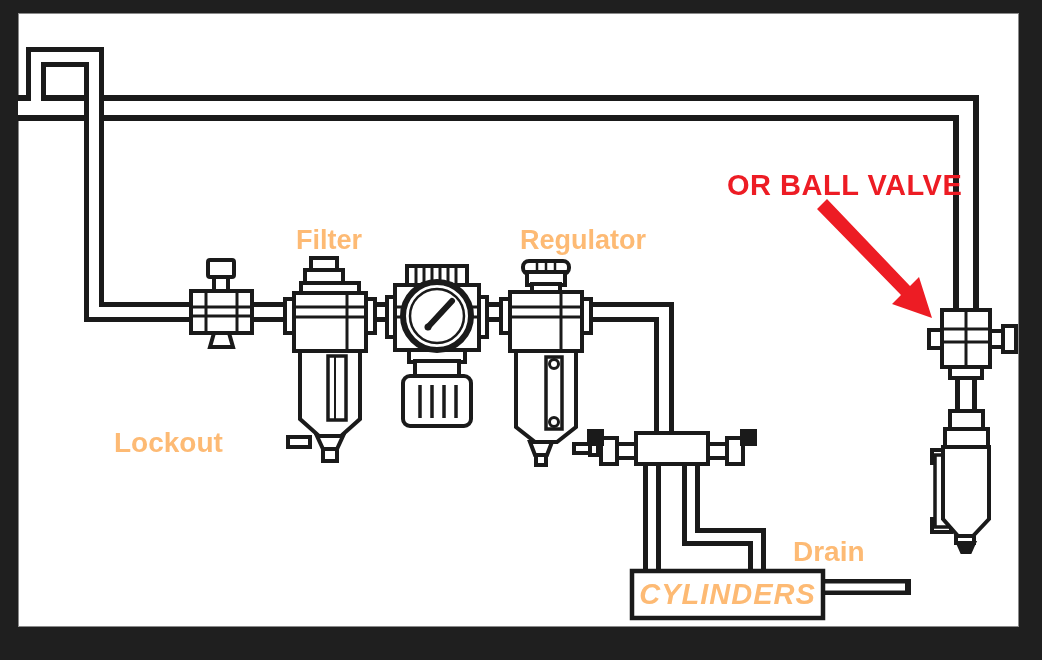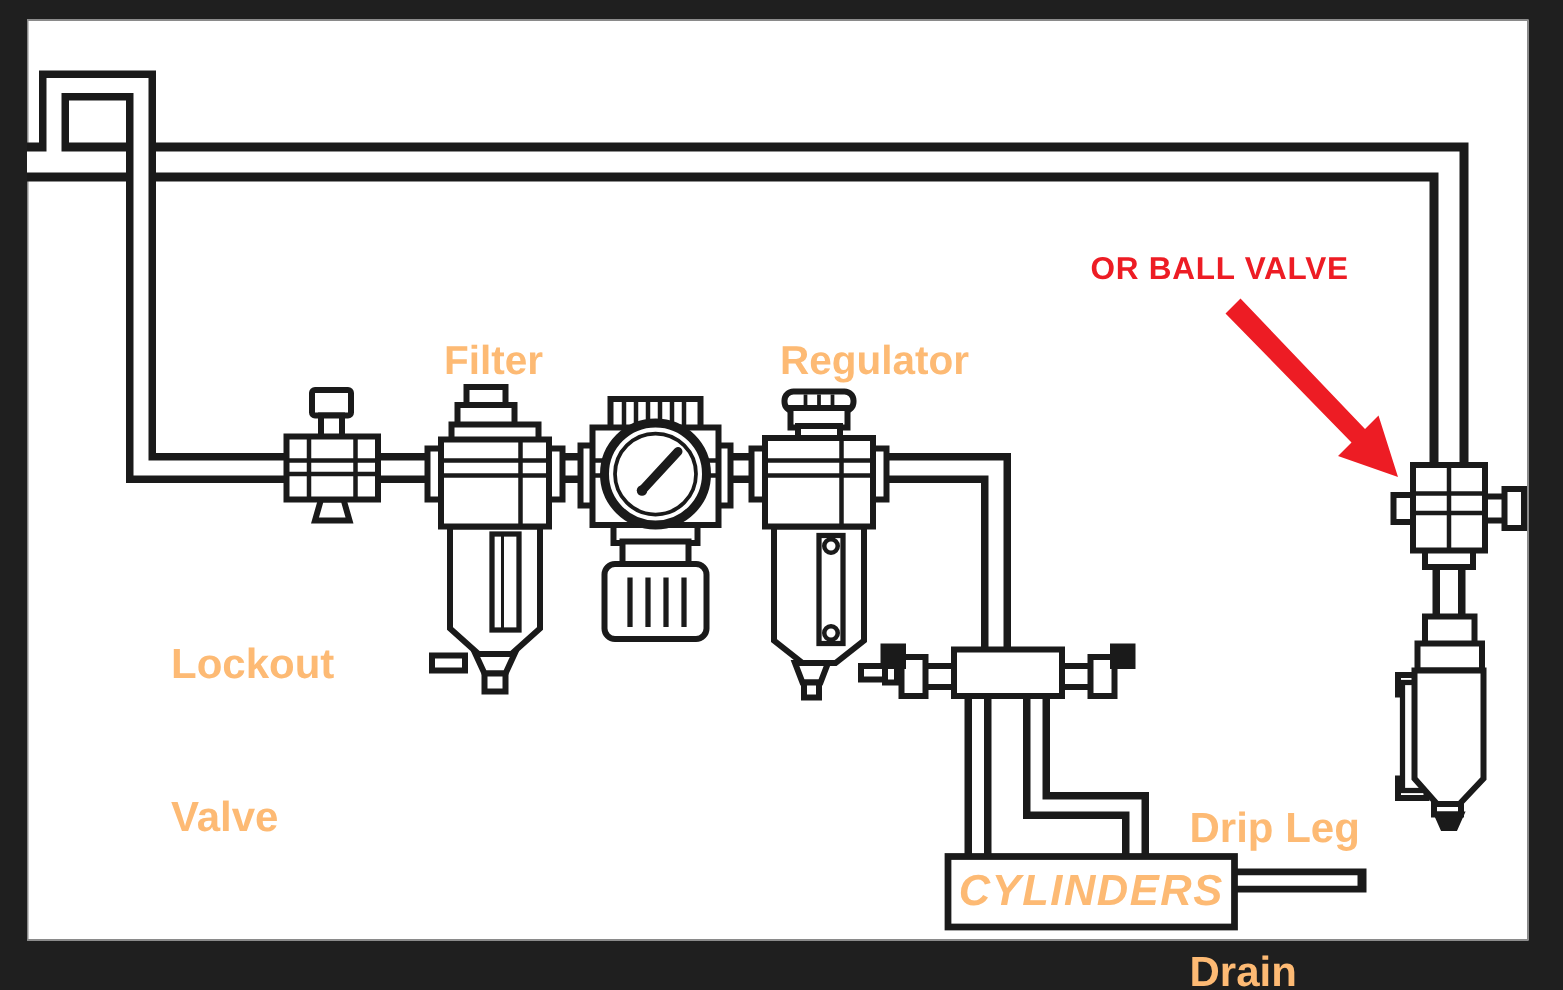--- a/index.html
+++ b/index.html
@@ -10,21 +10,21 @@
   #art{position:absolute;left:0;top:0;}
   .label{position:absolute;font-weight:bold;color:#fdba74;white-space:pre;line-height:1.18;}
   .lbl-row{font-size:27px;}
   .lbl-lockout{left:114px;top:358px;font-size:28px;line-height:34px;}
   .lbl-filter{left:296px;top:225px;}
   .lbl-regulator{left:386px;top:225px;}
   .lbl-lubricator{left:520px;top:225px;}
   .lbl-drip{left:793px;top:472px;font-size:28px;line-height:32px;}
   .lbl-cyl{left:632px;top:571px;width:191px;height:47px;display:flex;align-items:center;
            justify-content:center;font-size:29px;letter-spacing:1px;font-style:italic;}
-  .lbl-annot{left:727px;top:168px;font-size:21px;color:#ED1C24;letter-spacing:0.5px;}
+  .lbl-annot{left:727px;top:168px;font-size:29px;color:#ED1C24;letter-spacing:0.5px;}
 </style>
 </head>
 <body>
 
 <div id="frame">
   <div id="canvas"></div>
 
   <svg id="art" width="1042" height="660" viewBox="0 0 1042 660">
 
     <g fill="none" stroke-linejoin="miter">
@@ -188,24 +188,22 @@
     <g>
       <polygon points="817,209 901,295 892,304 932,318 919,277 910,286 827,199" fill="#ED1C24" stroke="none"></polygon>
     </g>
   </svg>
 
   <div class="label lbl-row lbl-filter">Filter</div>
   <div class="label lbl-row lbl-lubricator">Regulator</div>
 
   <div class="label lbl-lockout">
     <div>Lockout</div>
-    <div>Valve</div>
   </div>
 
   <div class="label lbl-drip">
-    <div>Drip Leg</div>
     <div>Drain</div>
   </div>
 
   <div class="label lbl-cyl">CYLINDERS</div>
 
   <div class="label lbl-annot">OR BALL VALVE</div>
 </div>
 
 </body></html>

